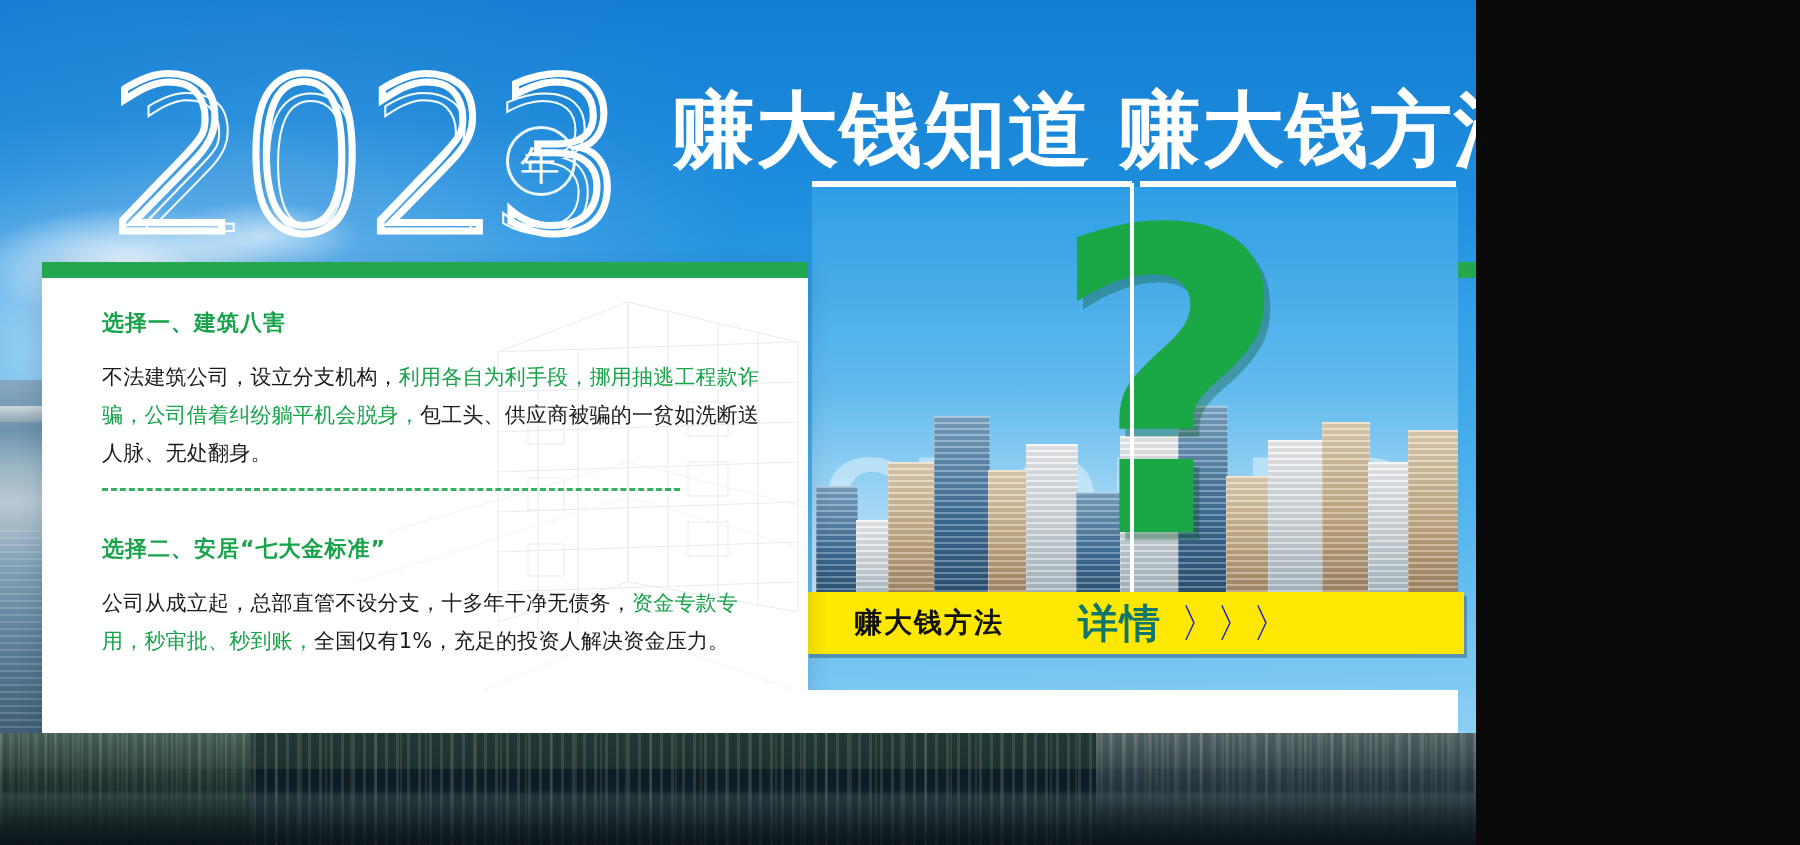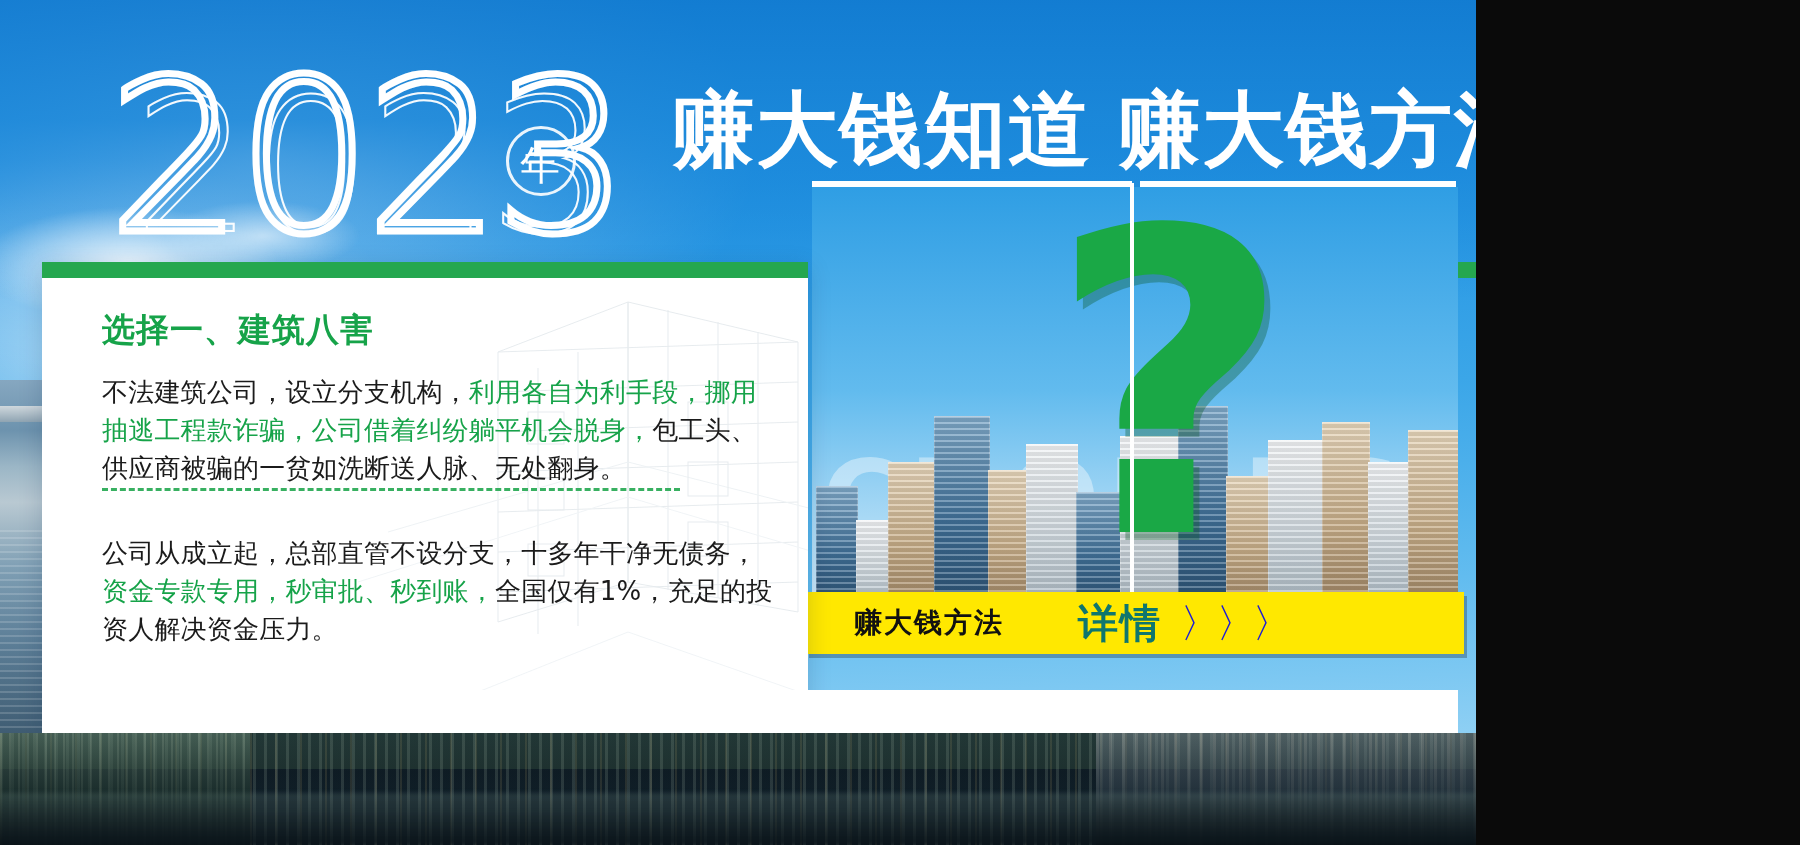--- a/index.html
+++ b/index.html
@@ -224,27 +224,27 @@
     background: #25a74f;
   }
   .card-blueprint {
     position: absolute; right: -40px; top: 20px; width: 520px; height: 450px;
     opacity: .55;
     pointer-events: none;
   }
   .card-inner { position: absolute; left: 60px; top: 46px; right: 28px; }
 
   .choice-title {
-    font-size: 33px; font-weight: 700; color: #16a349;
+    font-size: 22px; font-weight: 700; color: #16a349;
     letter-spacing: 1px; margin-bottom: 20px;
     font-family: "DejaVu Sans", sans-serif;
     position: relative; z-index: 2;
   }
   .choice-body {
-    font-size: 26px; line-height: 38px; color: #1b1b1b;
+    font-size: 21px; line-height: 38px; color: #1b1b1b;
     letter-spacing: .2px; position: relative; z-index: 2;
     font-family: "DejaVu Sans", sans-serif;
     max-width: 672px;
   }
   .hl { color: #16a349; }
 
   .dashed-sep {
     position: absolute; left: 102px; top: 497px; width: 578px; height: 0;
     border-top: 3px dashed #38b061;
     z-index: 2;
@@ -338,20 +338,21 @@
     <div class="card-inner">
       <div class="choice-title">选择一、建筑八害</div>
       <div class="choice-body">
         <span>不法建筑公司，设立分支机构，</span><span class="hl">利用各自为利手段，挪用抽逃工程款诈骗，公司借着纠纷躺平机会脱身，</span><span>包工头、供应商被骗的一贫如洗断送人脉、无处翻身。</span>
       </div>
     </div>
 
     <div class="dashed-sep" style="left:60px; top:226px; width:578px;"></div>
 
     <div class="choice2-block">
+      <div class="choice-title">选择二、安居“七大金标准”</div>
       <div class="choice-body">
         <span>公司从成立起，总部直管不设分支，十多年干净无债务，</span><span class="hl">资金专款专用，秒审批、秒到账，</span><span>全国仅有1%，充足的投资人解决资金压力。</span>
       </div>
     </div>
   </div>
 
   <div class="card-footer-white"></div>
 
   <div class="bottom-strip">
     <div class="strip-left-img"></div>

